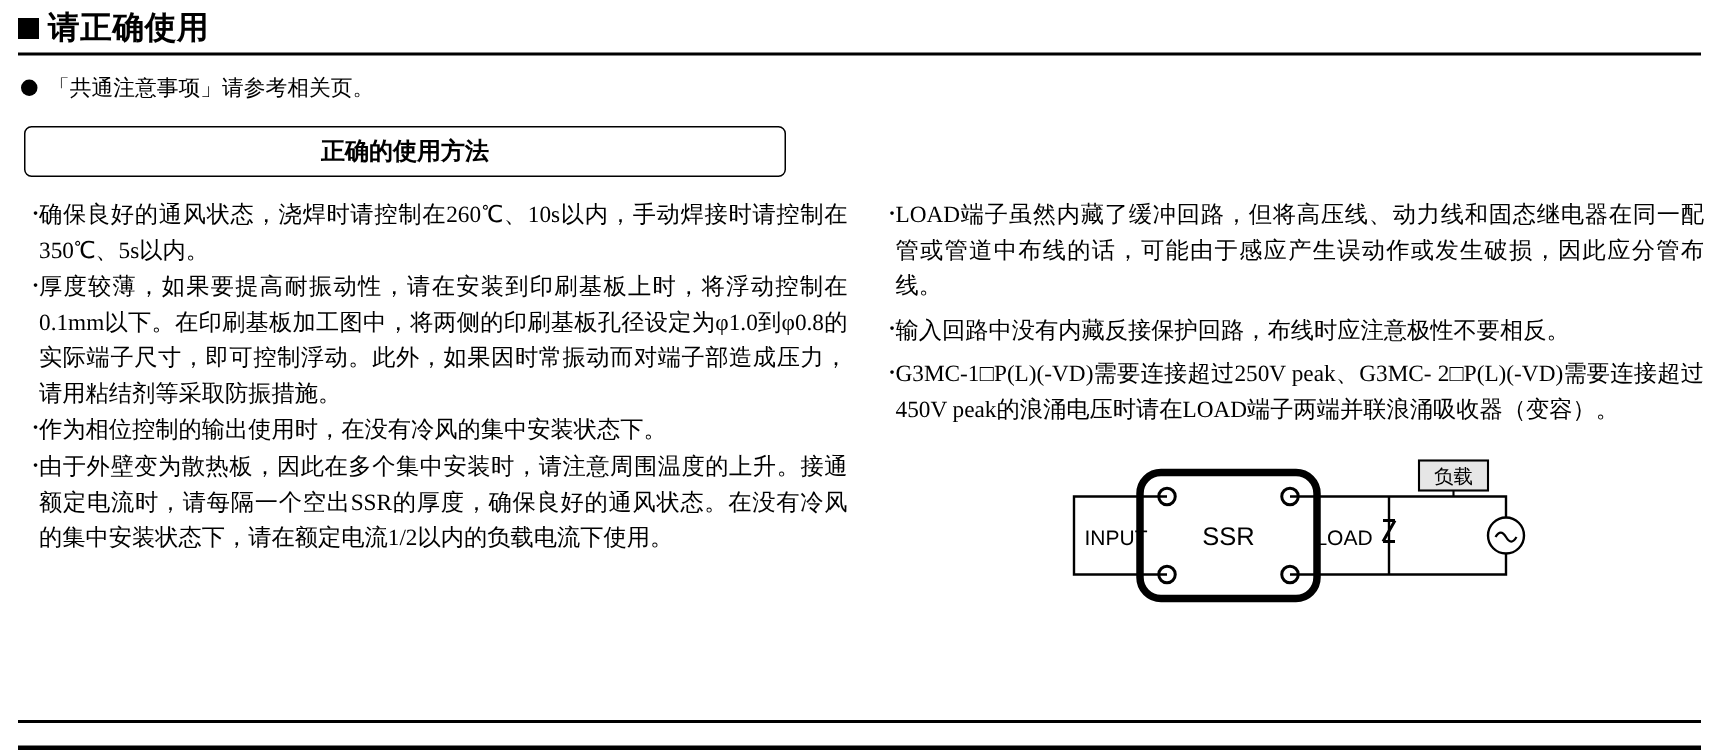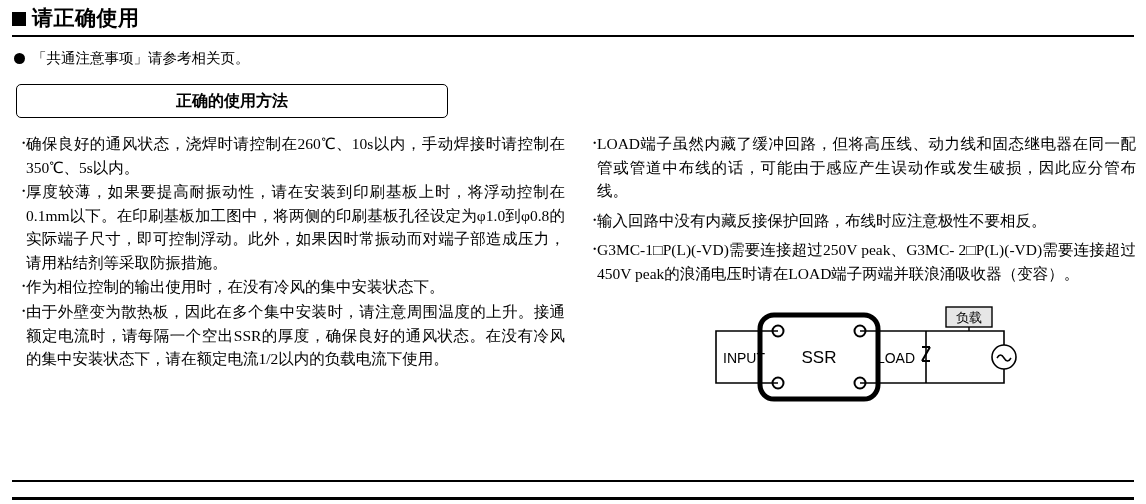--- a/index.html
+++ b/index.html
@@ -62,21 +62,21 @@
     height: 11px;
     border-radius: 50%;
     background: #000;
     margin: 4px 7px 0 0;
     flex: 0 0 auto;
   }
 
   
   .subtitle-box {
     margin: 16px 0 0 6px;
-    width: 432px;
+    width: 508px;
     height: 34px;
     border: 1.5px solid #000;
     border-radius: 5px;
     display: flex;
     align-items: center;
     justify-content: center;
     font-family: "DejaVu Sans", sans-serif;
     font-size: 16px;
     font-weight: bold;
     box-sizing: border-box;

